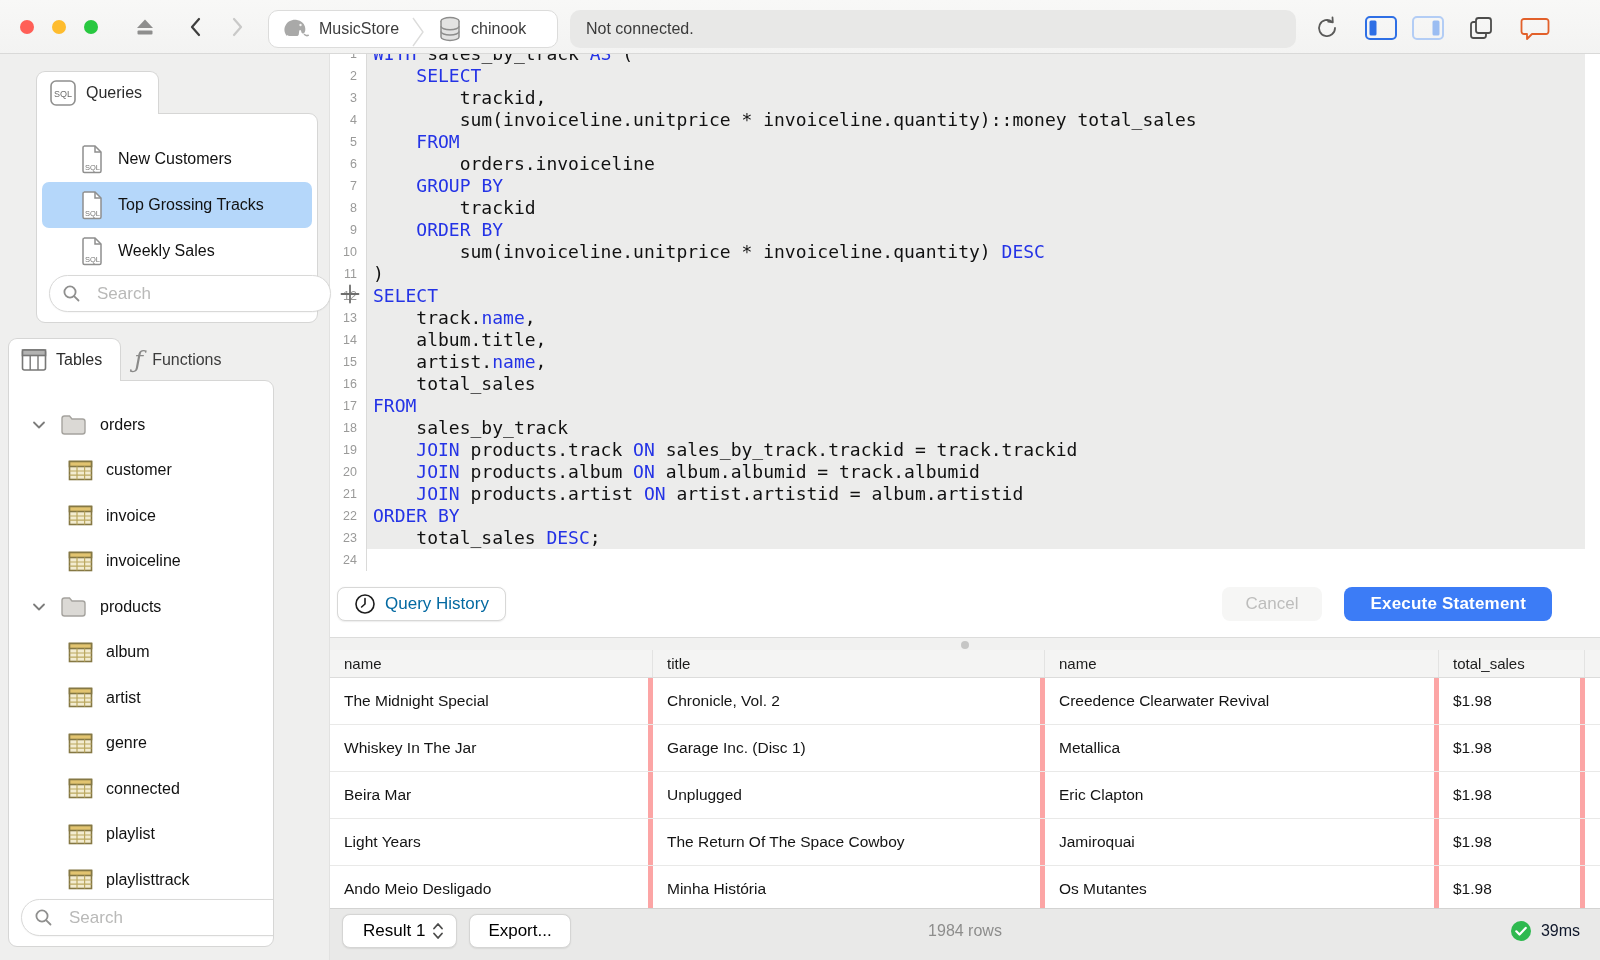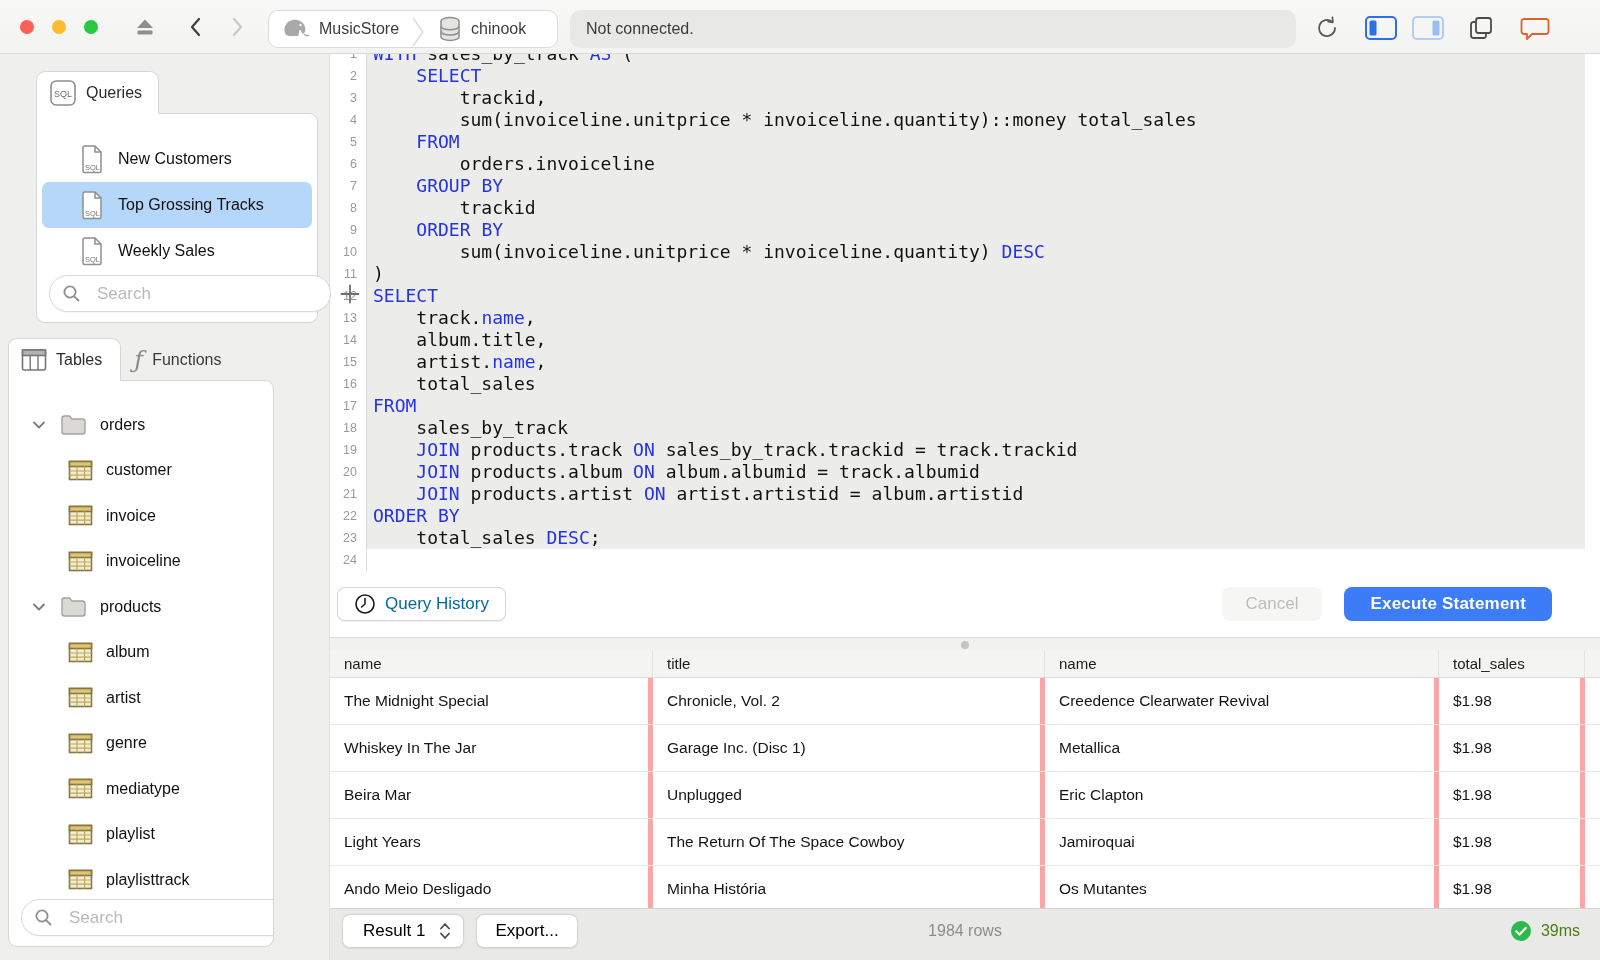--- a/index.html
+++ b/index.html
@@ -90,23 +90,23 @@
   .r-row { display:grid; grid-template-columns:323px 392px 394px 146px 1fr; height:47px;
     border-bottom:1px solid #e9e9e8; }
   .r-cell { display:flex; align-items:center; padding-left:14px; font-size:15.5px; color:#141414;
     border-right:5px solid #fca5a5; white-space:nowrap; overflow:hidden; }
   .r-cell:last-child { border-right:none; }
 
   
   .statusbar { position:absolute; left:0; right:0; bottom:0; height:52px; background:#e9e9e8;
     border-top:1px solid #d3d3d2; display:flex; align-items:center; padding:0 20px 8px 12px; }
   .sb-center { position:absolute; left:0; right:0; text-align:center; font-size:16px; color:#8d8d8c; }
-  .sb-right { margin-left:auto; display:flex; align-items:center; gap:9px; font-size:16px; color:#4d7c0f; }
+  .sb-right { margin-left:auto; display:flex; align-items:center; gap:9px; font-size:16px; color:#0f172a; }
   .result-btn { background:#fff; border:1px solid #d5d5d4; box-shadow:0 .5px 1.5px rgba(0,0,0,.08);
-    padding:0 12px 0 20px; gap:14px; }
+    padding:0 12px 0 20px; gap:7px; }
   .export-btn { background:#fff; border:1px solid #d5d5d4; box-shadow:0 .5px 1.5px rgba(0,0,0,.08);
     padding:0 18px; margin-left:12px; }
   svg { display:block; }
 </style>
 </head>
 <body>
 
 <div class="window">
 
   <header class="titlebar">
@@ -365,21 +365,21 @@
               <span>genre</span>
             </div>
             <div class="tree-row table">
               <span>
                 <svg width="25" height="21" viewBox="0 0 25 21">
                   <rect x="1.5" y="1.5" width="22" height="18" fill="#f3ecd0" stroke="#857844" stroke-width="1.6"></rect>
                   <rect x="1.5" y="1.5" width="22" height="5" fill="#e2c470" stroke="#857844" stroke-width="1.6"></rect>
                   <path d="M1.5 11h22M1.5 15.2h22M9 6.5V19.5M16.6 6.5V19.5" stroke="#bba860" stroke-width="1.2"></path>
                 </svg>
               </span>
-              <span>mediatype</span>
+              <span>connected</span>
             </div>
             <div class="tree-row table">
               <span>
                 <svg width="25" height="21" viewBox="0 0 25 21">
                   <rect x="1.5" y="1.5" width="22" height="18" fill="#f3ecd0" stroke="#857844" stroke-width="1.6"></rect>
                   <rect x="1.5" y="1.5" width="22" height="5" fill="#e2c470" stroke="#857844" stroke-width="1.6"></rect>
                   <path d="M1.5 11h22M1.5 15.2h22M9 6.5V19.5M16.6 6.5V19.5" stroke="#bba860" stroke-width="1.2"></path>
                 </svg>
               </span>
               <span>playlist</span>

